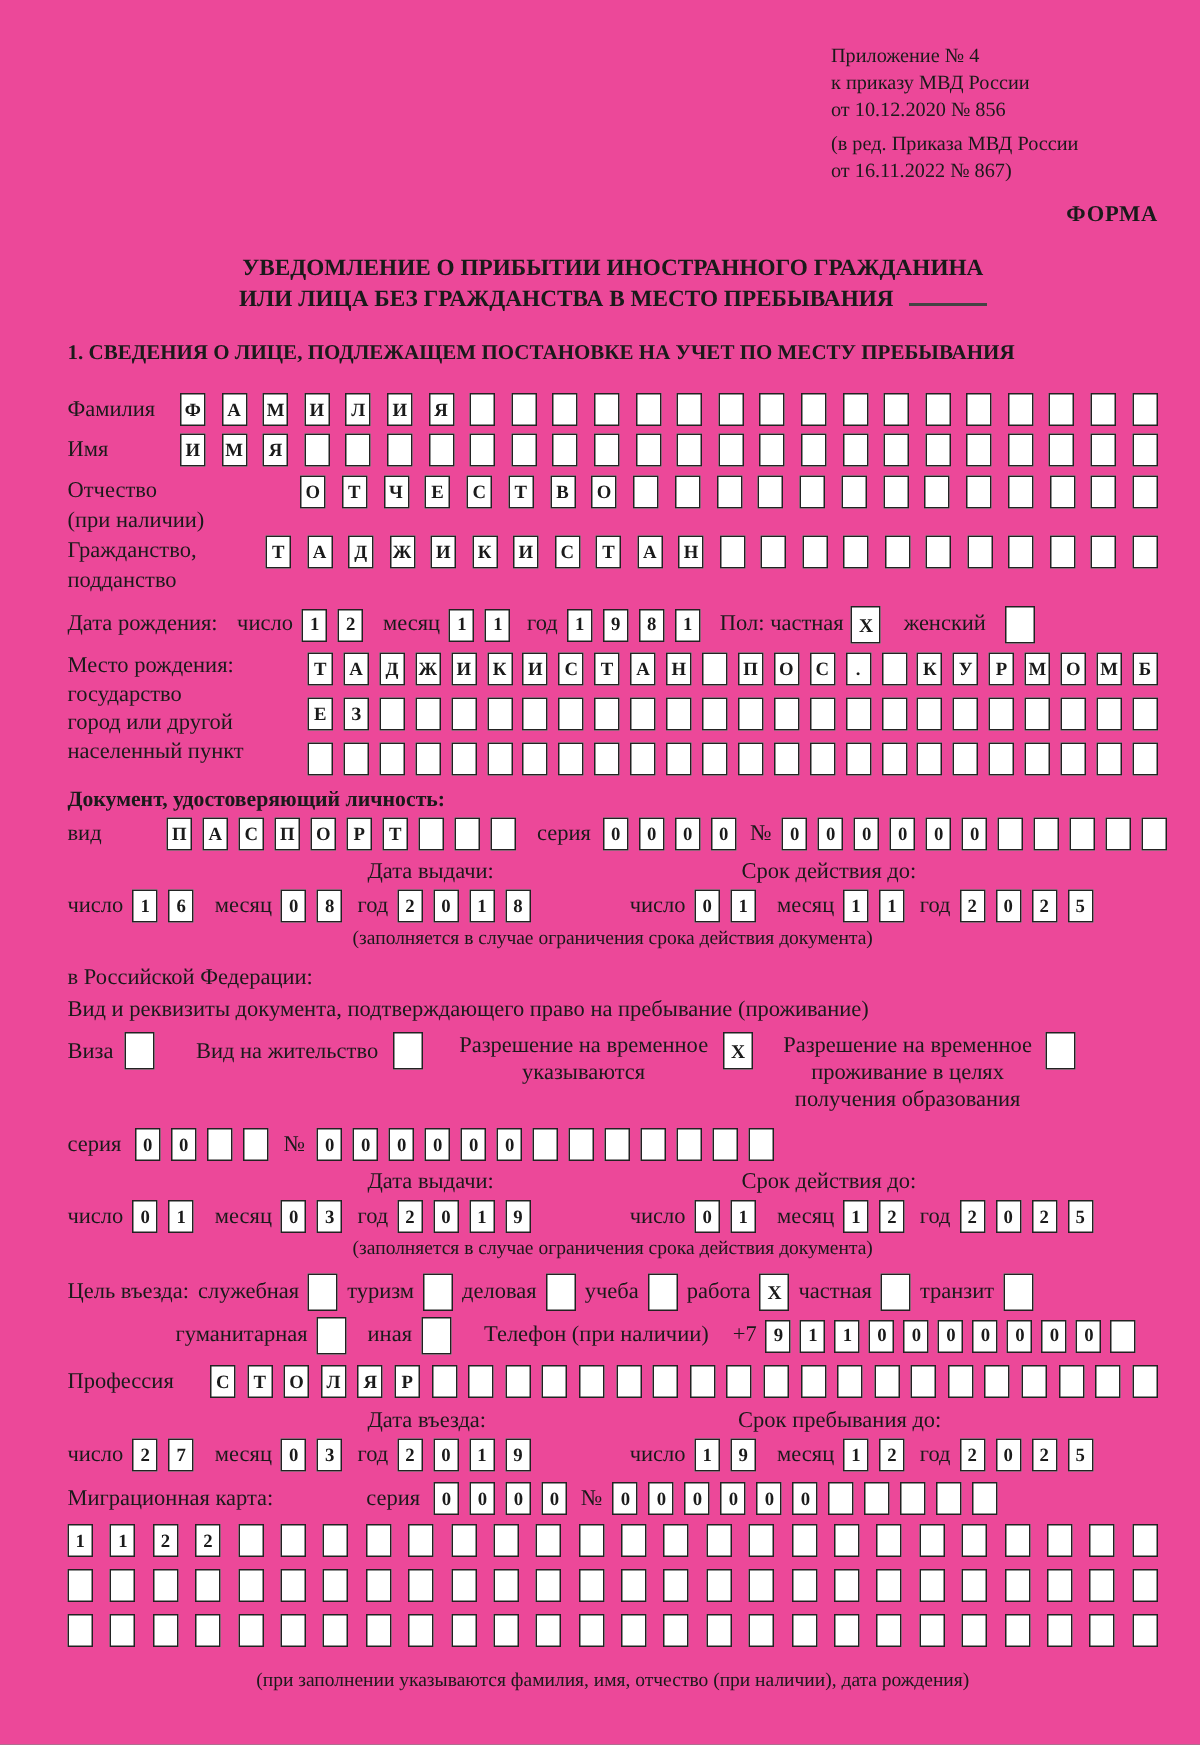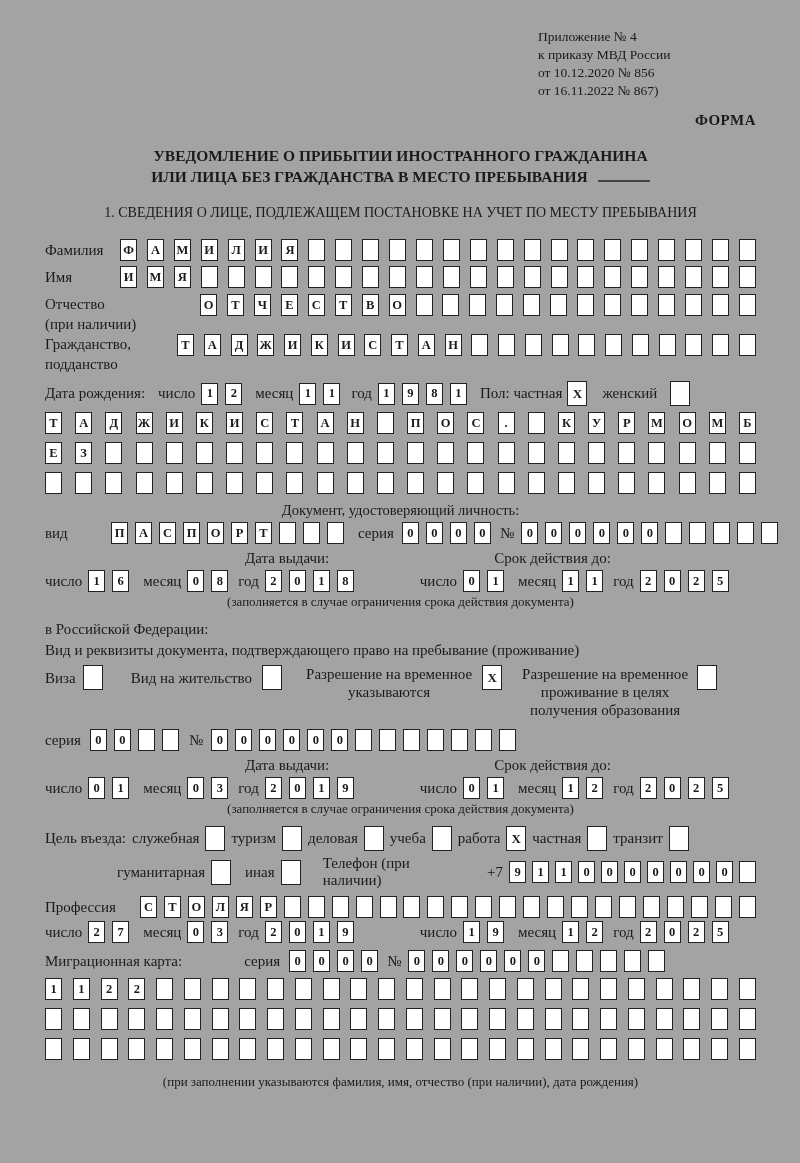--- a/index.html
+++ b/index.html
@@ -1,33 +1,33 @@
 <!DOCTYPE html>
 <html><head>
 <meta charset="utf-8">
 <style>
   html,body{margin:0;padding:0;background:#888;}
   .page{
     position:relative;
     width:800px;height:1163px;
     margin:0 auto;
-    background:#a3a3a3;
+    background:#ec4899;
     color:#1a1a1a;
     font-family:"Liberation Serif","DejaVu Serif",serif;
     font-size:15px;
     box-sizing:border-box;
-    padding:28px 44px 0 45px;
+    padding:28px 28px 0 45px;
     overflow:hidden;
   }
   .appendix{margin-left:auto;width:218px;font-size:13.5px;line-height:18px;}
   .appendix .gap{margin-top:5px;}
   .forma{text-align:right;font-weight:bold;font-size:15px;margin-top:12px;letter-spacing:.5px;}
   .title{margin-top:16px;text-align:center;font-weight:bold;font-size:15.5px;line-height:21px;}
   .uline{display:inline-block;width:52px;border-bottom:2px solid #444;height:12px;margin-left:10px;}
-  .h1{margin-top:18px;text-align:center;font-weight:normal;font-size:14px;}
+  .h1{margin-top:18px;font-weight:bold;font-size:14px;}
 
   .row{display:flex;align-items:center;}
   .row.top{align-items:flex-start;}
   .lblcol{flex:0 0 auto;line-height:20px;}
   .boxrow{display:flex;align-items:center;}
   .boxrow.stretch{flex:1;justify-content:space-between;}
   .boxrow.fixed{gap:7px;}
   .box{
     display:inline-flex;align-items:center;justify-content:center;
     width:15px;height:20px;flex:0 0 15px;
@@ -49,20 +49,21 @@
 </style>
 </head>
 <body>
 
 <div class="page">
 
   <div class="appendix">
     <div>Приложение № 4</div>
     <div>к приказу МВД России</div>
     <div>от 10.12.2020 № 856</div>
+    <div class="gap">(в ред. Приказа МВД России</div>
     <div>от 16.11.2022 № 867)</div>
   </div>
   <div class="forma">ФОРМА</div>
 
   <div class="title">
     <div>УВЕДОМЛЕНИЕ О ПРИБЫТИИ ИНОСТРАННОГО ГРАЖДАНИНА</div>
     <div>
       <span>ИЛИ ЛИЦА БЕЗ ГРАЖДАНСТВА В МЕСТО ПРЕБЫВАНИЯ</span><span class="uline"></span>
     </div>
   </div>
@@ -215,20 +216,26 @@
           <span class="box">1</span>
         </span>
     </span>
     <span style="margin-left:8px;"><span>Пол:</span> <span>частная</span></span>
     <span class="cbox">X</span>
     <span style="margin-left:10px;">женский</span>
     <span class="cbox" style="margin-left:8px;"></span>
   </div>
 
   <div class="row top" style="margin-top:6px;">
+    <span class="lblcol" style="width:160px;line-height:19px;">
+      <div>Место рождения:</div>
+      <div>государство</div>
+      <div>город или другой</div>
+      <div>населенный пункт</div>
+    </span>
     <span style="flex:1;display:flex;flex-direction:column;gap:8px;">
       <span class="boxrow stretch">
           <span class="box">Т</span>
           <span class="box">А</span>
           <span class="box">Д</span>
           <span class="box">Ж</span>
           <span class="box">И</span>
           <span class="box">К</span>
           <span class="box">И</span>
           <span class="box">С</span>
@@ -572,20 +579,24 @@
         <span class="box"></span>
         <span class="box"></span>
         <span class="box"></span>
         <span class="box"></span>
         <span class="box"></span>
         <span class="box"></span>
         <span class="box"></span>
       </span>
   </div>
 
+  <div class="row" style="margin-top:7px;">
+    <span style="margin-left:200px;">Дата въезда:</span>
+    <span style="margin-left:168px;">Срок пребывания до:</span>
+  </div>
   <div class="row" style="margin-top:3px;gap:4px;">
     <span class="dg">
         <span class="w">число</span>
         <span class="boxrow fixed">
           <span class="box">2</span>
           <span class="box">7</span>
         </span>
       </span>
     <span class="dg" style="margin-left:10px;">
         <span class="w">месяц</span>

